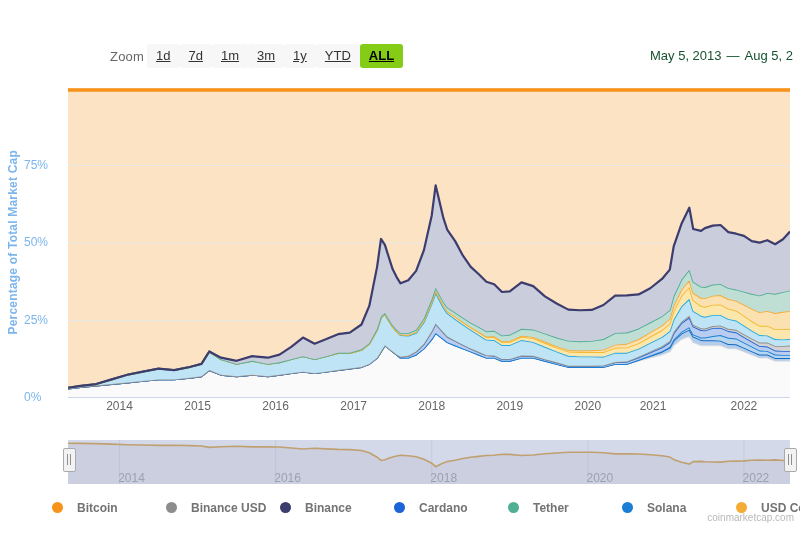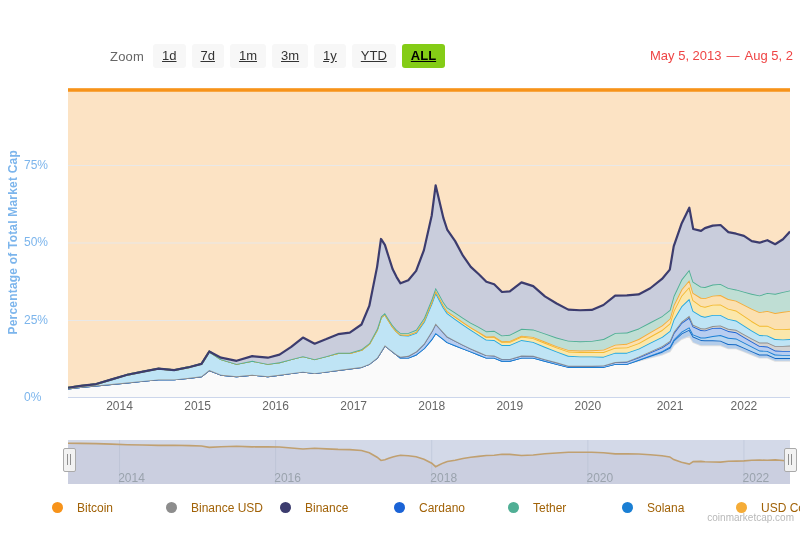--- a/index.html
+++ b/index.html
@@ -21,21 +21,20 @@
     left: 0; top: 0;
     width: 800px;
     height: 86px;
   }
   #zoom-group {
     position: absolute;
     left: 110px;
     top: 44px;
     display: flex;
     align-items: center;
-    gap: 6px;
   }
   #zoom-label {
     font-size: 13px;
     color: #666666;
     margin-right: 3px;
     letter-spacing: .2px;
   }
   .rangebtn {
     font-size: 13px;
     color: #333333;
@@ -52,21 +51,21 @@
     background: #84cc16;
     color: #000000;
     font-weight: bold;
   }
   #date-range {
     position: absolute;
     top: 48px;
     left: 650px;
     white-space: nowrap;
     font-size: 13px;
-    color: #ef4444;
+    color: #14532d;
   }
   #date-range .arrow { padding: 0 5px; }
 
   
   #y-axis-title {
     position: absolute;
     left: 6px;
     top: 150px;
     width: 16px;
     font-size: 12px;
@@ -180,22 +179,22 @@
     cursor: pointer;
   }
   .legend-dot {
     width: 11px;
     height: 11px;
     border-radius: 50%;
     flex: none;
   }
   .legend-label {
     font-size: 12px;
-    font-weight: normal;
-    color: #a16207;
+    font-weight: bold;
+    color: #737373;
     white-space: nowrap;
     padding-left: 8px;
   }
   #watermark {
     position: absolute;
     right: 6px;
     top: 512px;
     font-size: 10px;
     color: #b8b8b8;
   }
@@ -259,21 +258,21 @@
 </div>
 
 <div id="x-ticks">
     <div class="xtick" style="left: 51.5157px;">2014</div>
     <div class="xtick" style="left: 129.57px;">2015</div>
     <div class="xtick" style="left: 207.624px;">2016</div>
     <div class="xtick" style="left: 285.678px;">2017</div>
     <div class="xtick" style="left: 363.732px;">2018</div>
     <div class="xtick" style="left: 441.786px;">2019</div>
     <div class="xtick" style="left: 519.84px;">2020</div>
-    <div class="xtick" style="left: 602px;">2021</div>
+    <div class="xtick" style="left: 585px;">2021</div>
     <div class="xtick" style="left: 675.948px;">2022</div>
   </div>
 
 <div id="navigator">
   <svg id="nav-svg" width="722" height="54">
       <rect x="0" y="8" width="722" height="44" fill="#d3d9e8"></rect>
       <line x1="51.51567567568206" x2="51.51567567568206" y1="8" y2="52" stroke="#c3cbdd"></line>
       <line x1="207.62378378379017" x2="207.62378378379017" y1="8" y2="52" stroke="#c3cbdd"></line>
       <line x1="363.7318918918983" x2="363.7318918918983" y1="8" y2="52" stroke="#c3cbdd"></line>
       <line x1="519.8400000000064" x2="519.8400000000064" y1="8" y2="52" stroke="#c3cbdd"></line>

